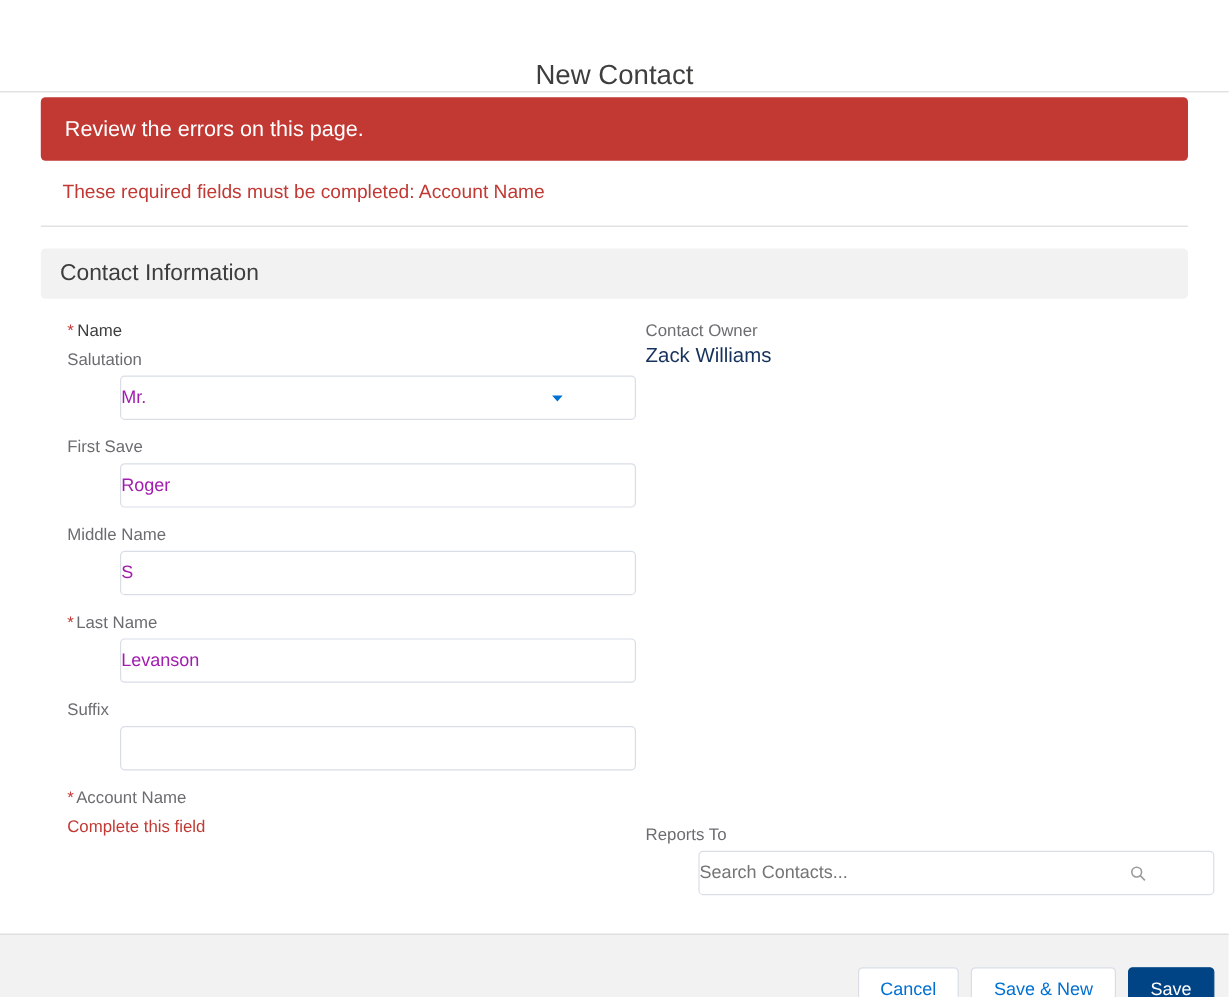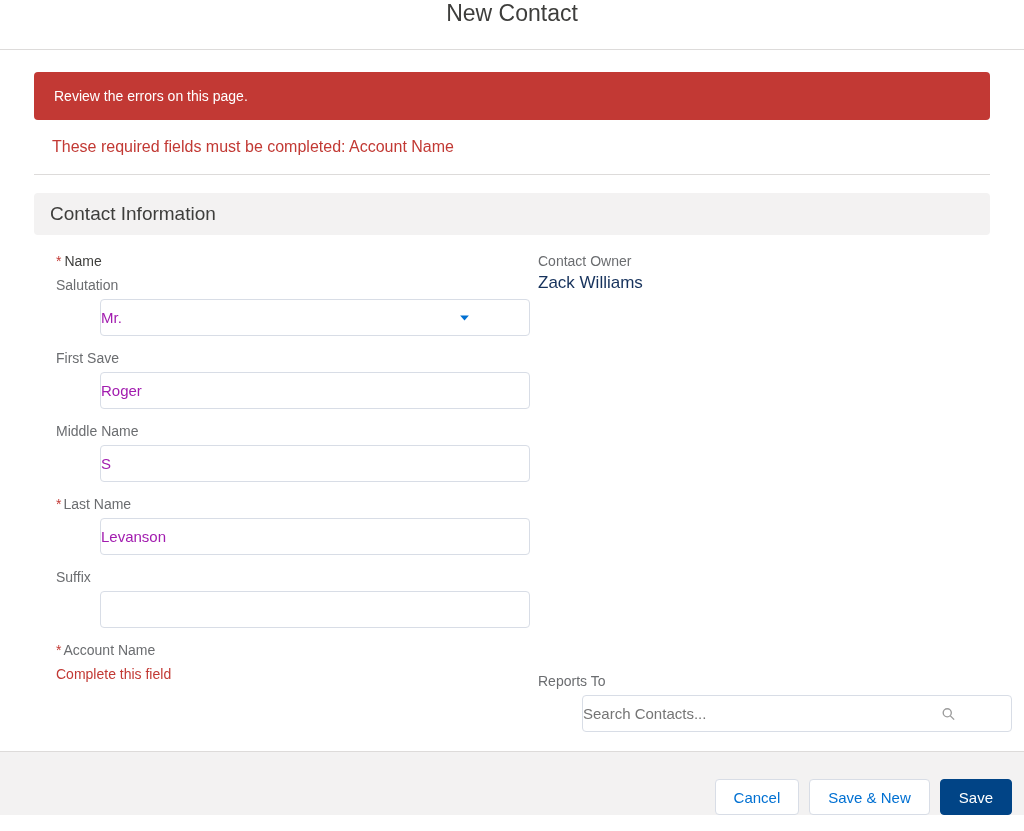--- a/index.html
+++ b/index.html
@@ -5,44 +5,44 @@
   * { box-sizing: border-box; margin: 0; padding: 0; }
   html, body {
     width: 1024px;
     height: 831px;
     font-family: -apple-system, BlinkMacSystemFont, "Salesforce Sans", "Segoe UI", Arial, sans-serif;
     background: #fff;
     color: #16325c;
     overflow: hidden;
   }
   .modal-header {
-    height: 50px;
+    height: 77px;
     display: flex;
-    align-items: flex-start;
+    align-items: flex-end;
     justify-content: center;
     border-bottom: 1px solid #dddbda;
   }
   .modal-title {
     font-size: 23px;
     font-weight: 400;
     color: #3e3e3c;
   }
   .scroll-area {
     height: calc(831px - 66px - 64px);
     overflow: auto;
     padding: 0 34px;
     position: relative;
   }
   .error-banner {
-    margin-top: 22px;
+    margin-top: 4px;
     background: #c23934;
     color: #fff;
     border-radius: 4px;
     padding: 16px 20px;
-    font-size: 14px;
+    font-size: 18px;
     font-weight: 400;
   }
   .error-detail {
     color: #c23934;
     font-size: 16px;
     padding: 18px 18px 18px 18px;
   }
   .section-divider {
      border-top: 1px solid #dddbda;
      margin-bottom: 18px;

